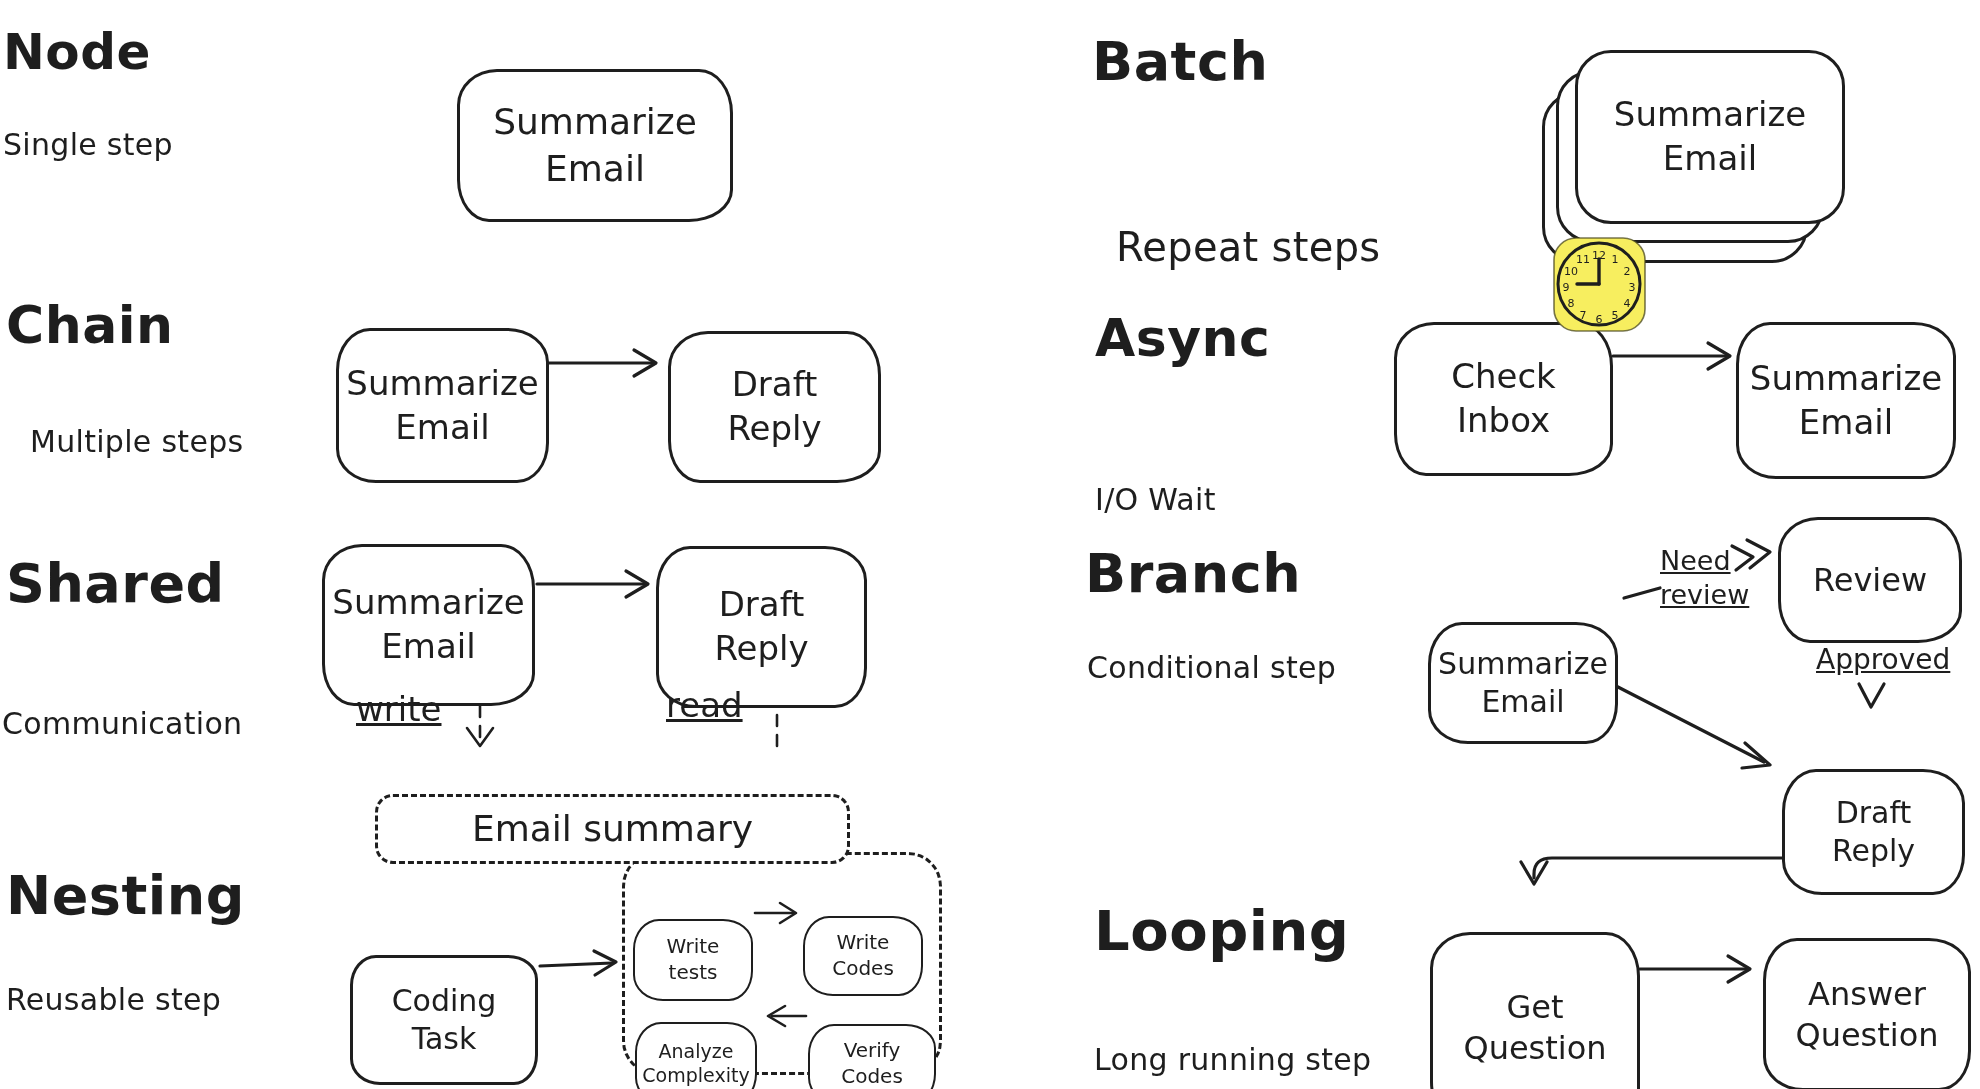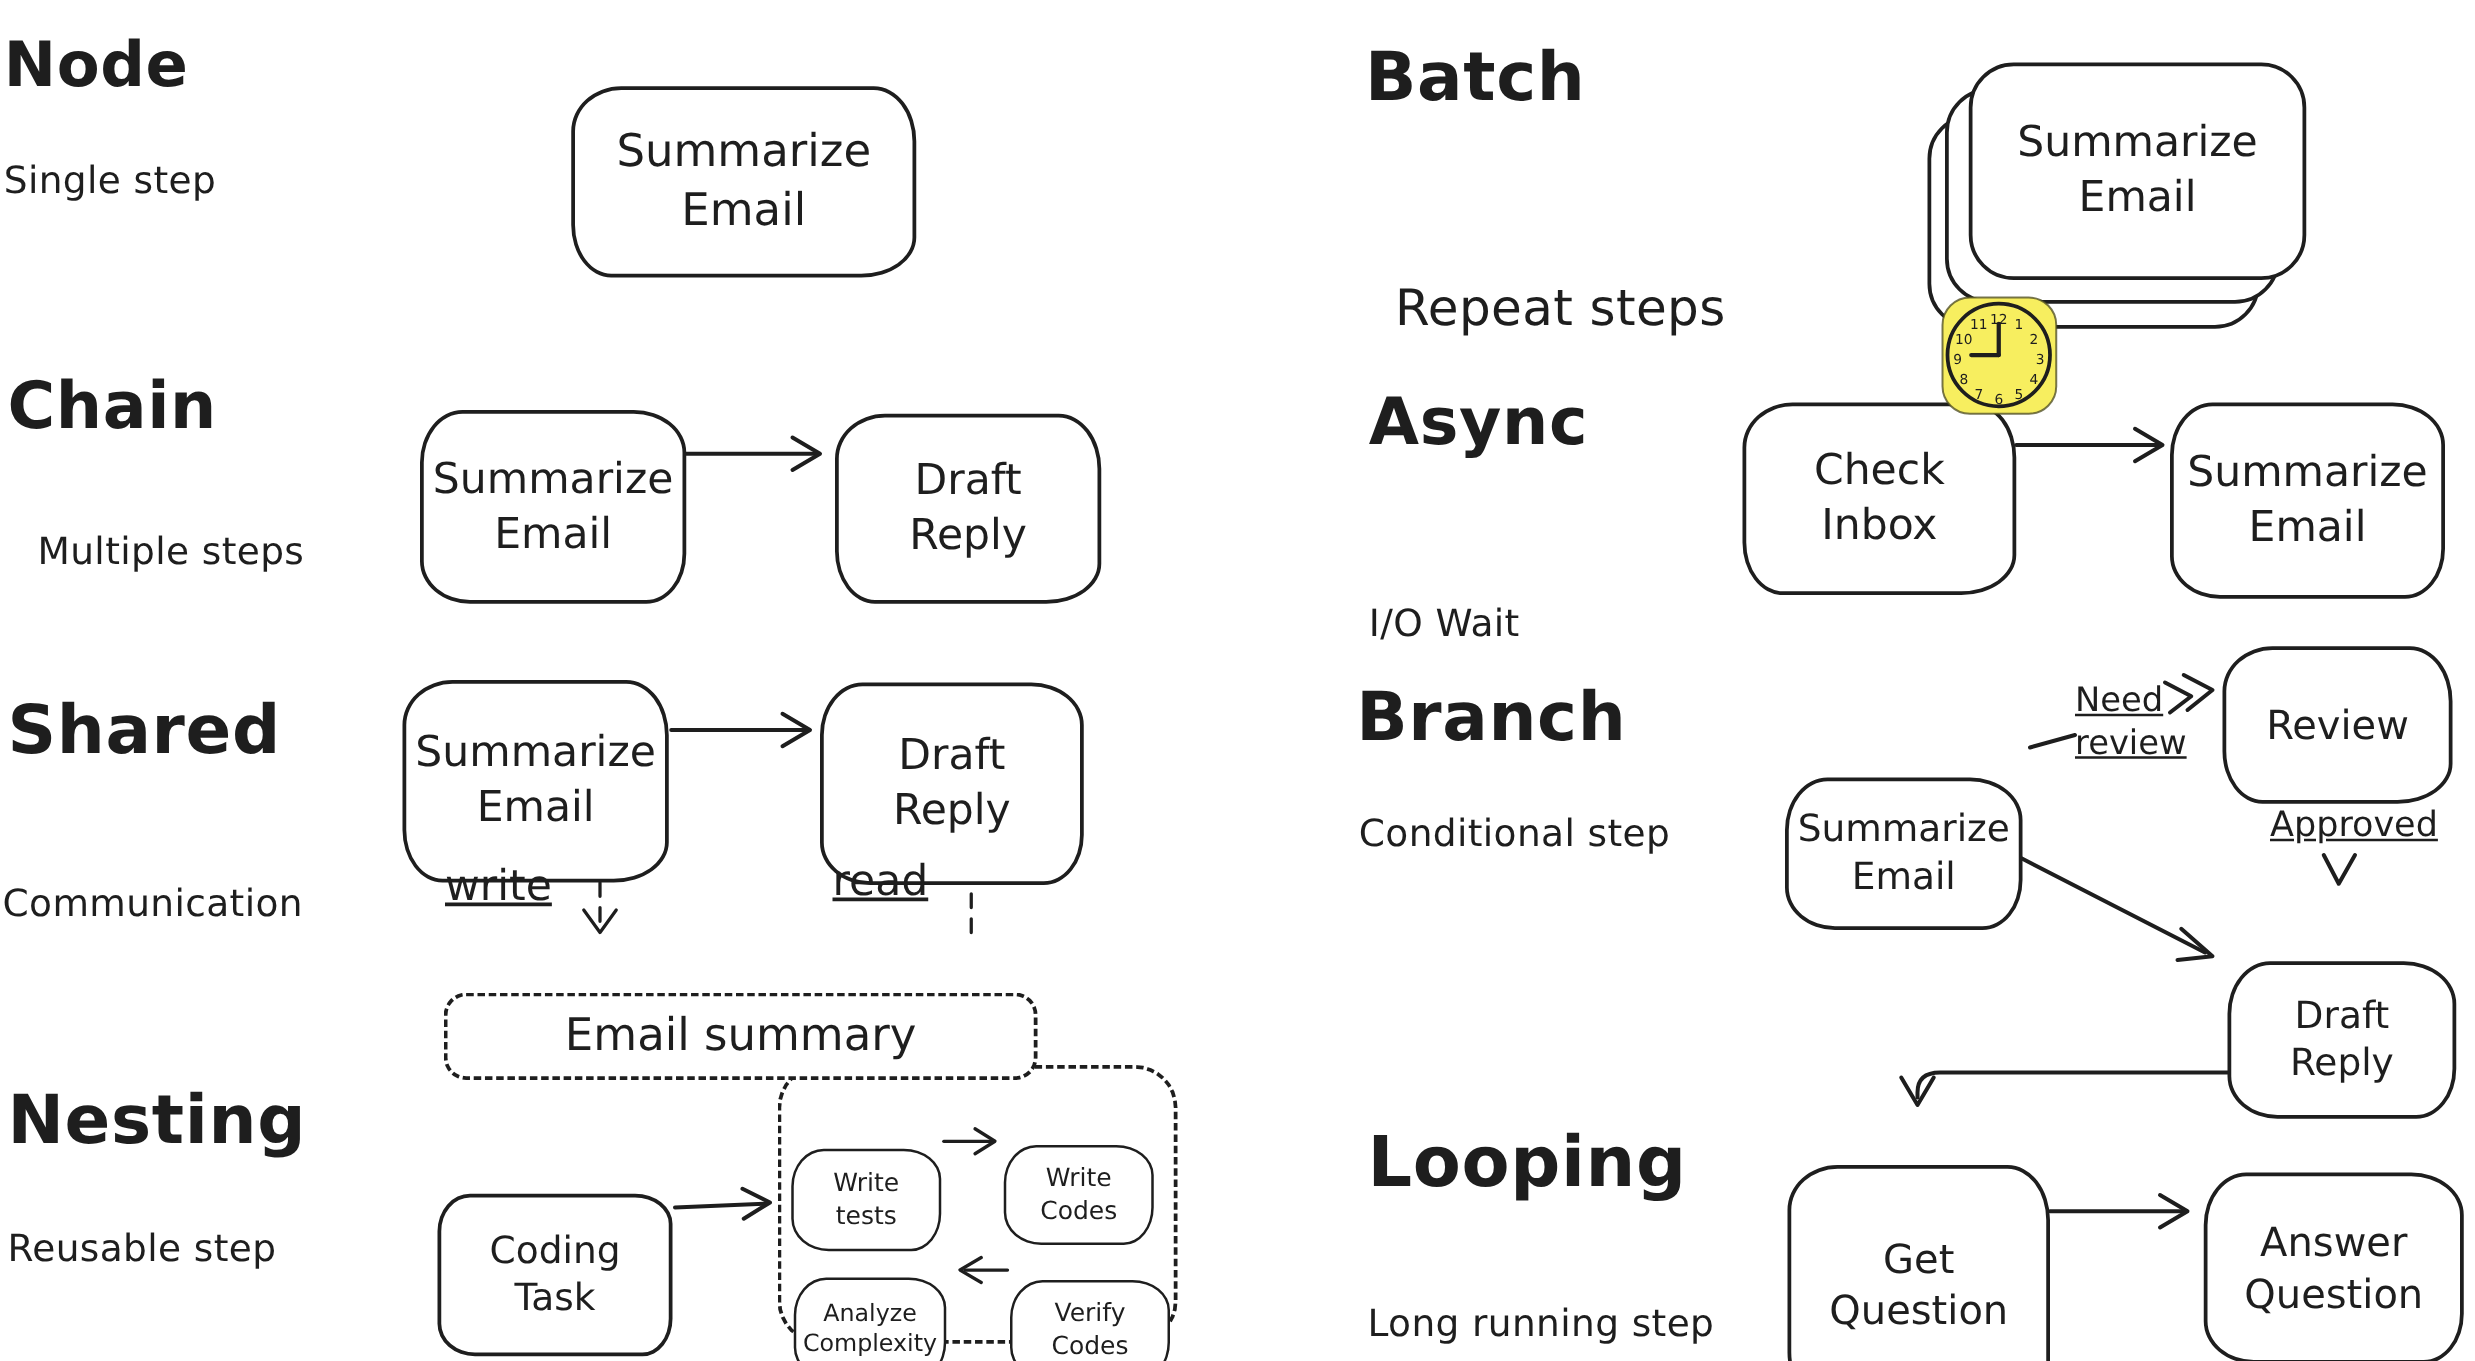--- a/index.html
+++ b/index.html
@@ -121,21 +121,21 @@
 Reply</div>
 
   <div class="t sec-title" style="left:6px; top:552px; font-size:54px;">Shared</div>
   <div class="t sec-sub" style="left:2px; top:706px; font-size:30px;">Communication</div>
   <div class="box rA" style="left:322px; top:500px; width:213px; height:162px; font-size:34px;">Summarize
 Email</div>
   <div class="box rB" style="left:656px; top:502px; width:211px; height:162px; font-size:34px;">Draft
 Reply</div>
   <div class="lbl" style="left:356px; top:688px; font-size:34px;">write</div>
   <div class="lbl" style="left:666px; top:684px; font-size:34px;">read</div>
-  <div class="box dashed store" style="left:355px; top:750px; width:475px; height:70px; font-size:36px;">Email summary</div>
+  <div class="box dashed store" style="left:375px; top:750px; width:475px; height:70px; font-size:36px;">Email summary</div>
 
   <div class="t sec-title" style="left:6px; top:864px; font-size:54px;">Nesting</div>
   <div class="t sec-sub" style="left:6px; top:982px; font-size:30px;">Reusable step</div>
   <div class="box rC" style="left:350px; top:911px; width:188px; height:130px; font-size:30px;">Coding
 Task</div>
   <div class="t dashed" style="left:622px; top:852px; width:320px; height:223px; border-radius:34px; box-sizing:border-box;"></div>
   <div class="box rC" style="left:633px; top:875px; width:120px; height:82px; font-size:20px; border-width:2.6px;">Write
 tests</div>
   <div class="box rC" style="left:803px; top:872px; width:120px; height:80px; font-size:20px; border-width:2.6px;">Write
 Codes</div>

